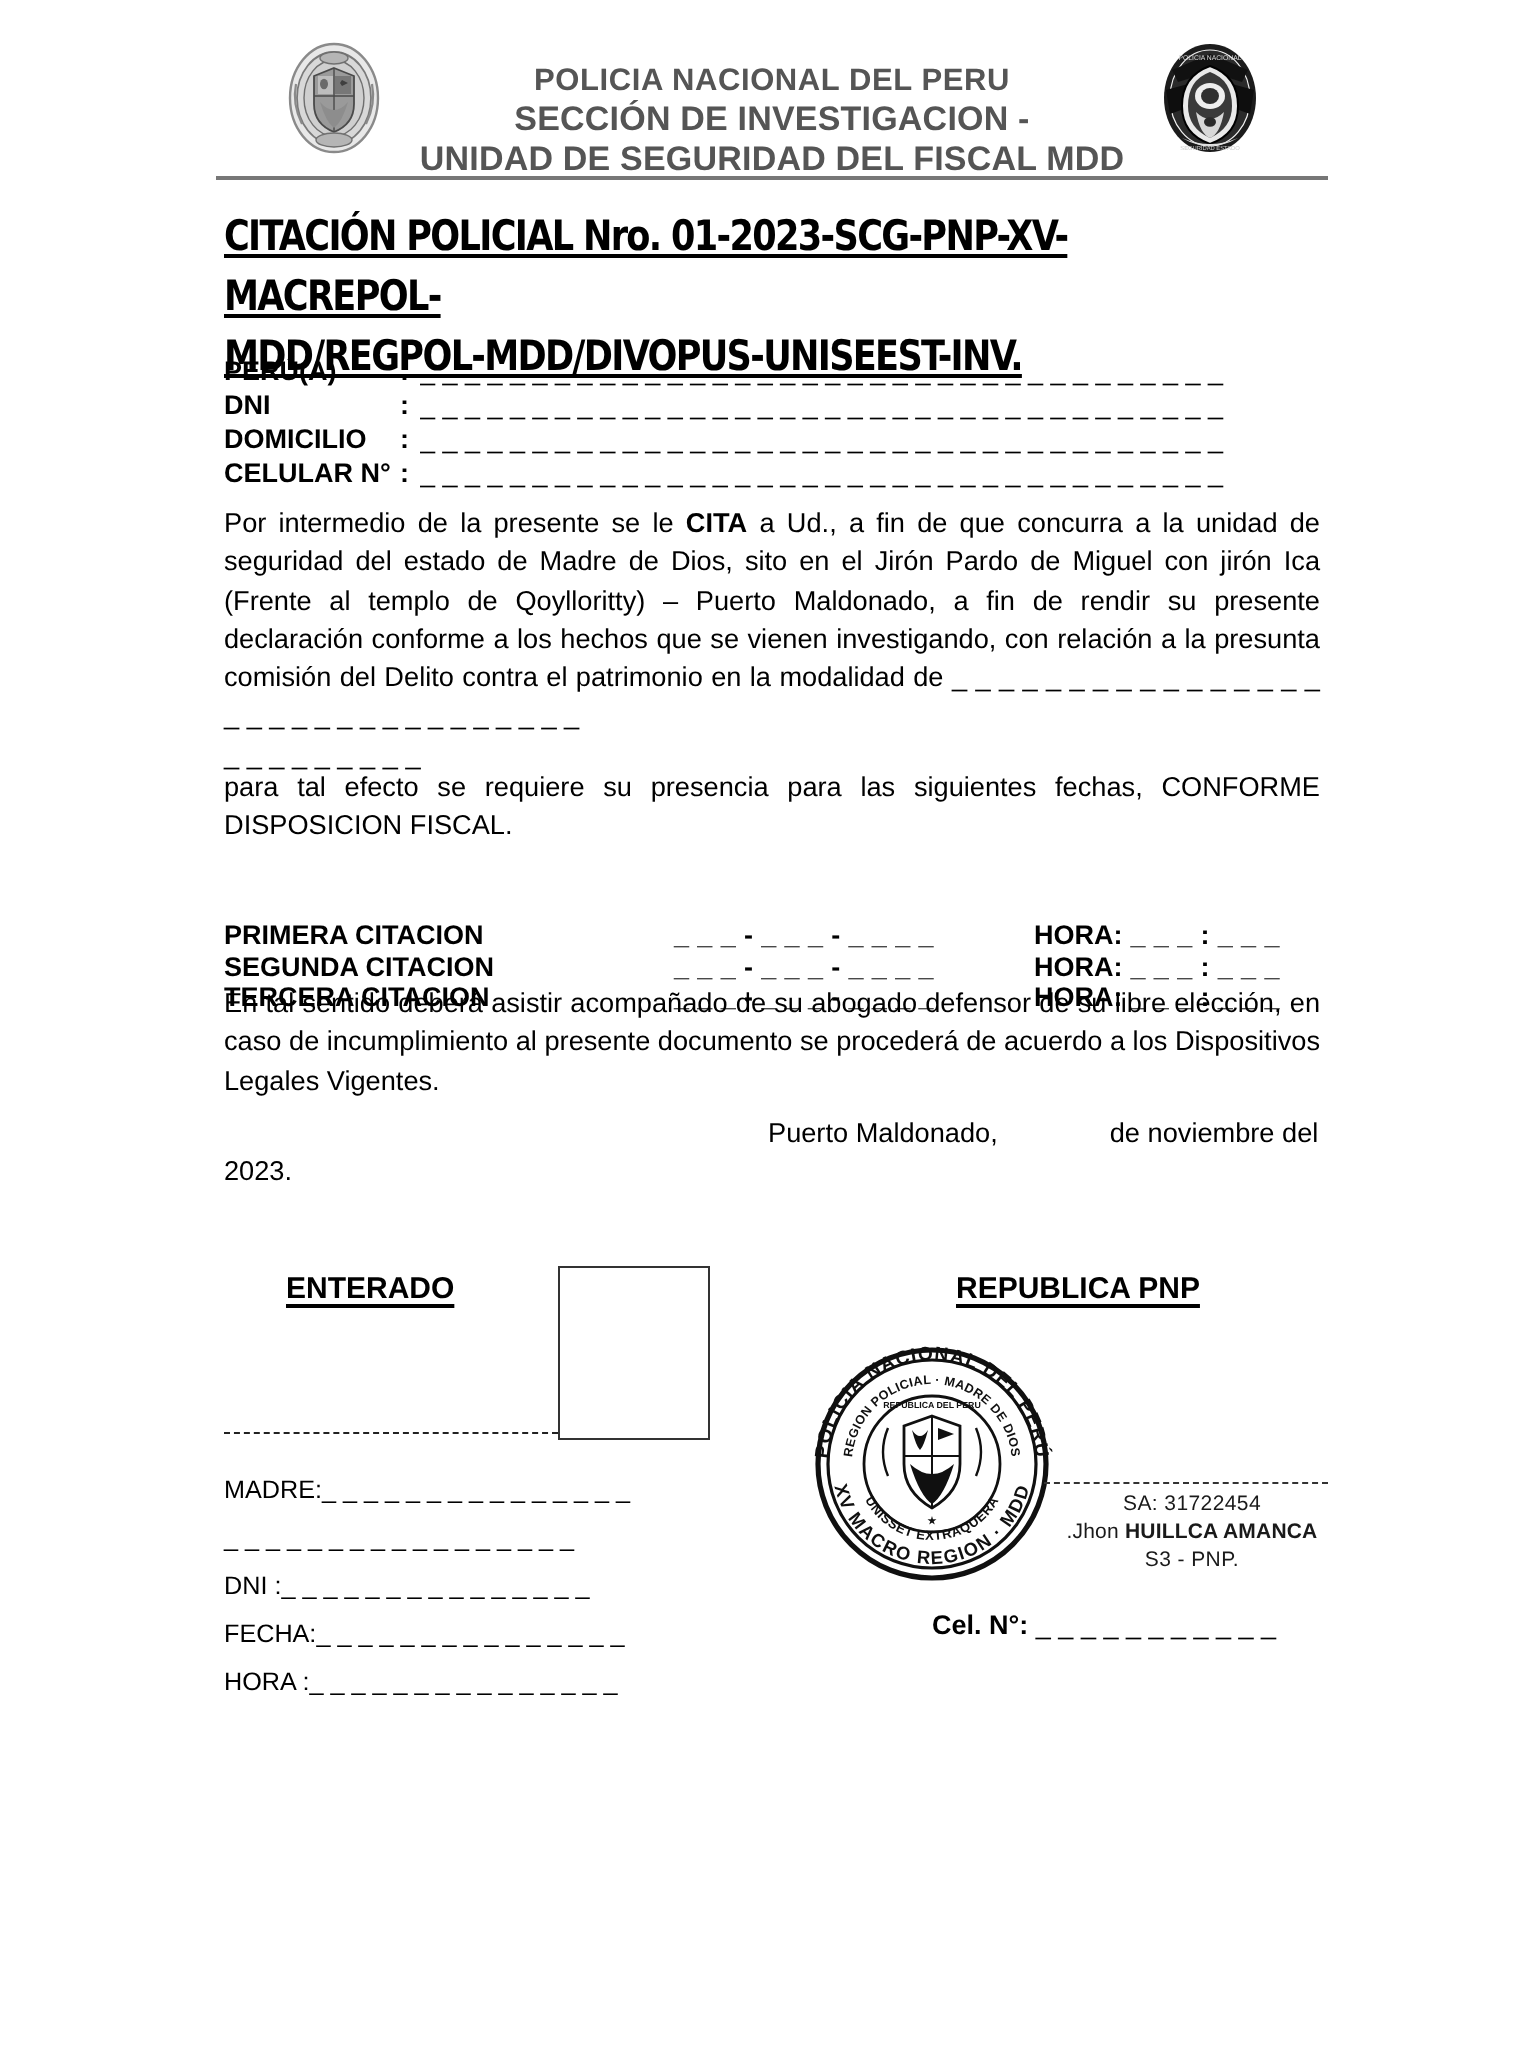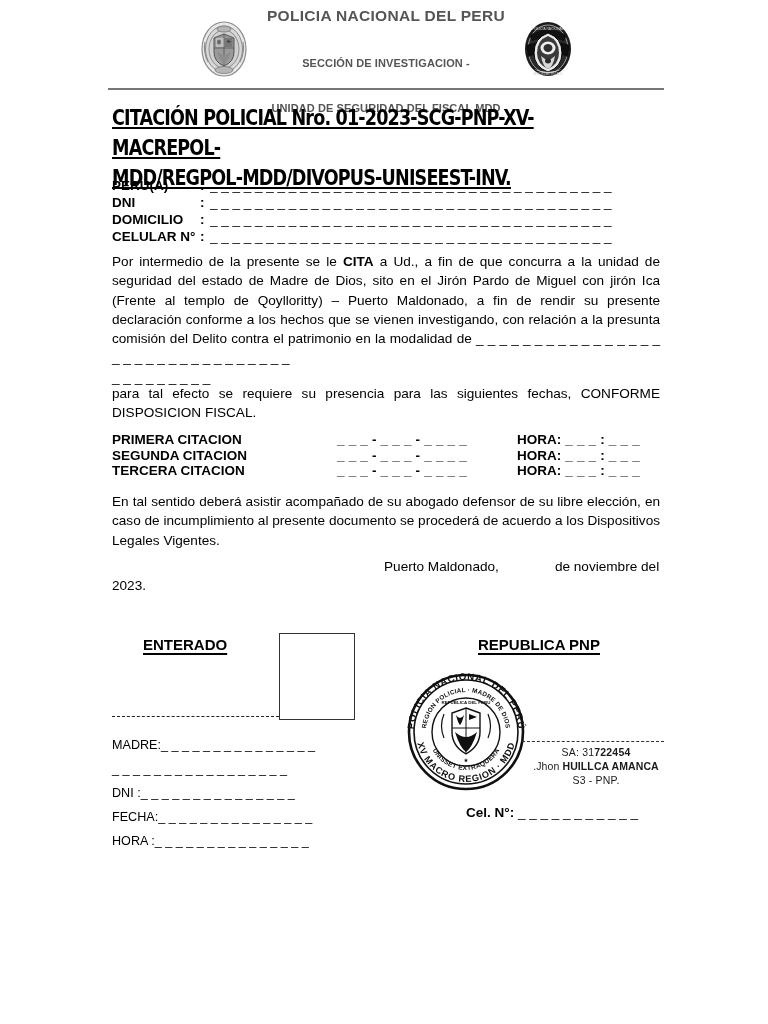--- a/index.html
+++ b/index.html
@@ -52,25 +52,24 @@
     line-height: 1.18;
   }
   .lh-line1 {
     font-size: 15.5px;
     font-weight: bold;
     letter-spacing: 0.3px;
     color: #555555;
     margin-top: 24px;
   }
   .lh-line2, .lh-line3 {
-    font-size: 11px;
+    font-size: 17px;
     font-weight: bold;
     letter-spacing: 0.1px;
     color: #555555;
-    margin-top: 32px;
   }
   .header-rule {
     position: absolute;
     left: 108px;
     top: 88px;
     width: 556px;
     height: 2px;
     background: #777777;
   }
 
@@ -167,20 +166,21 @@
   .cit-name {
     width: 225px;
     flex: 0 0 auto;
     white-space: nowrap;
   }
   .cit-date {
     width: 180px;
     flex: 0 0 auto;
     white-space: nowrap;
     letter-spacing: 0.2px;
+    margin-top: 28px;
   }
   .cit-hora-label {
     flex: 0 0 auto;
     white-space: nowrap;
     padding-right: 4px;
   }
   .cit-hora-val {
     flex: 0 0 auto;
     white-space: nowrap;
     letter-spacing: 0.2px;
@@ -269,21 +269,21 @@
     position: absolute;
     left: 522px;
     top: 745px;
     width: 148px;
     text-align: center;
     font-size: 10.5px;
     line-height: 1.35;
     color: #1a1a1a;
   }
   .instructor-details .sa-line { font-weight: normal; letter-spacing: 0.2px; }
-  .instructor-details .sa-line b { font-weight: bold; }
+  .instructor-details .sa-line b { font-weight: normal; }
   .instructor-details .name-line { letter-spacing: 0.1px; }
   .instructor-details .name-line b { font-weight: bold; }
   .instructor-details .rank-line { letter-spacing: 0.2px; }
 
   .cel-row {
     position: absolute;
     left: 466px;
     top: 805px;
     font-size: 13.5px;
     font-weight: bold;

